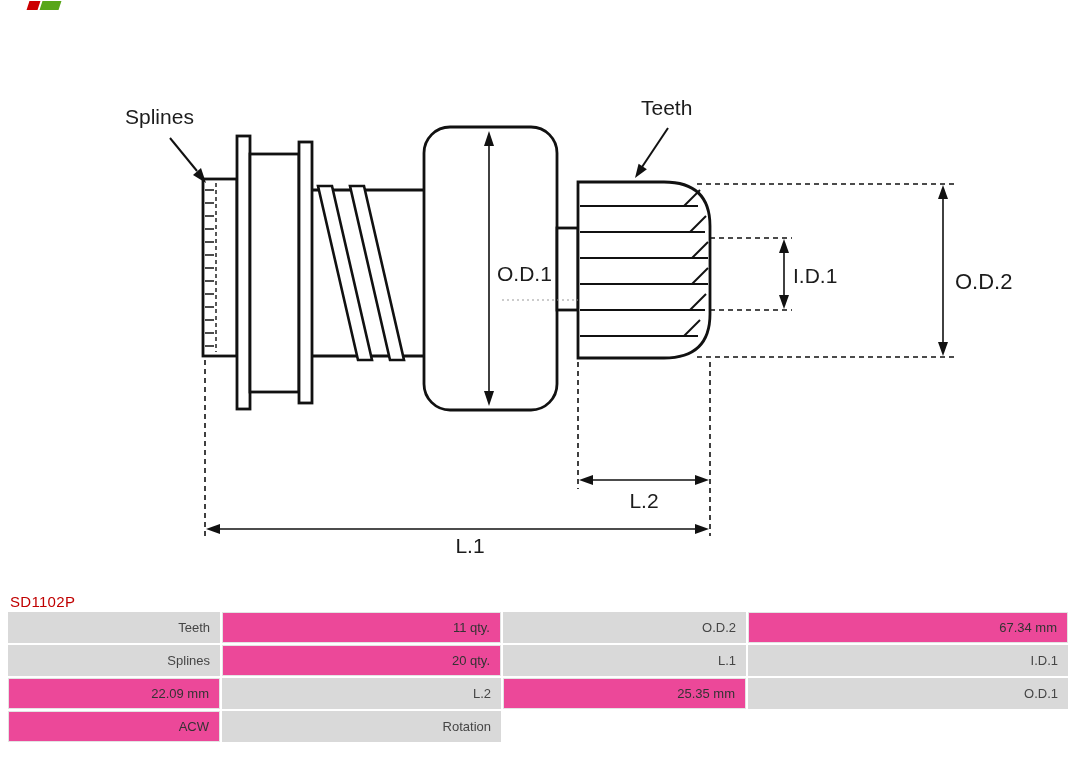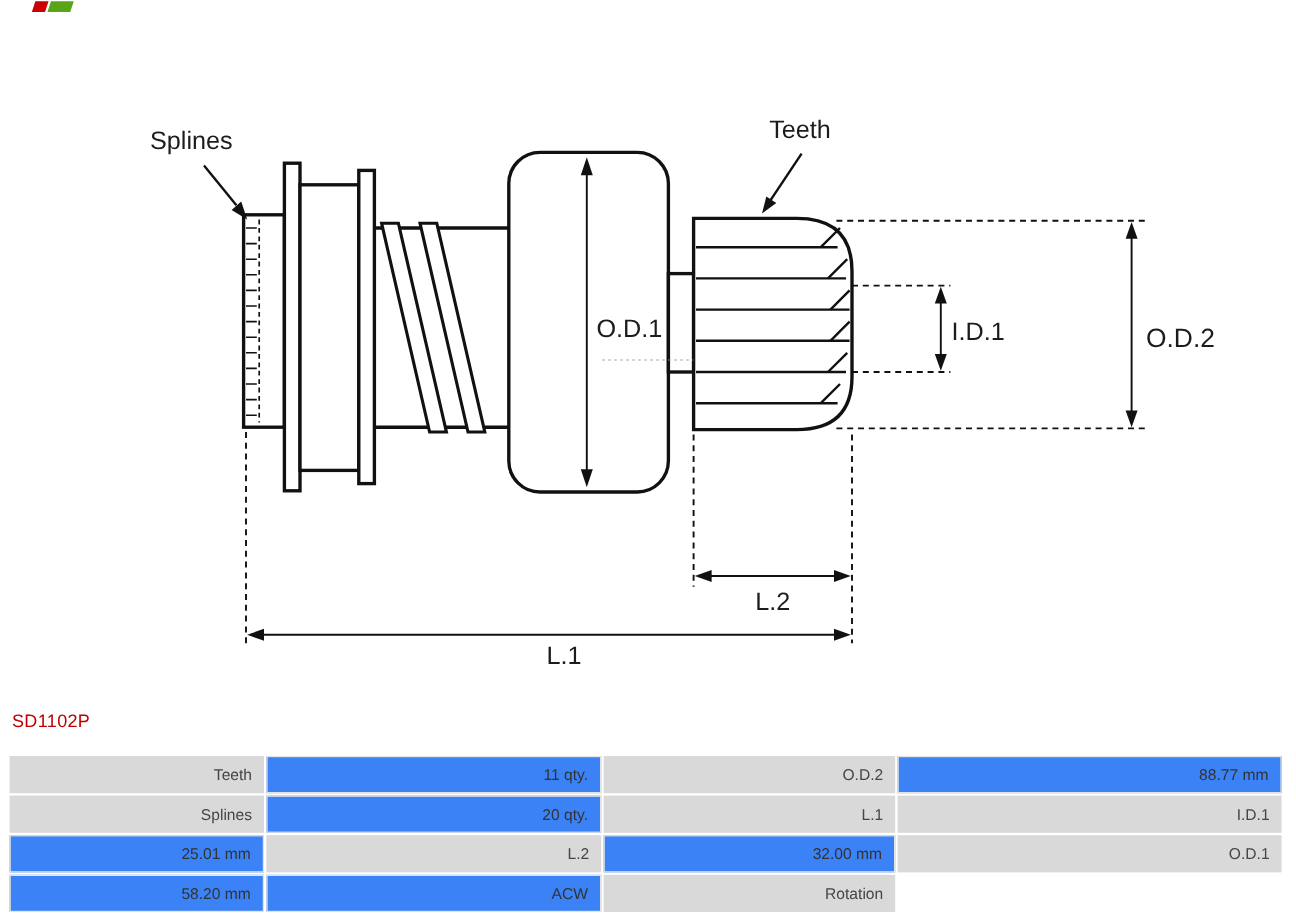--- a/index.html
+++ b/index.html
@@ -10,35 +10,35 @@
   }
   .logo { position:absolute; top:1px; left:28px; display:flex; gap:2px; height:9px; }
   .logo .block { transform:skewX(-18deg); }
   .logo .red   { width:11px; height:9px; background:#cc0001; }
   .logo .green { width:19px; height:9px; background:#58a618; }
 
   .diagram-svg { display:block; }
   svg text { font-family:"Liberation Sans", sans-serif; fill:#1c1c1c; }
 
   .part-code {
-    color:#c00000; font-size:15px; margin:8px 0 20px 10px; letter-spacing:0.3px;
+    color:#c00000; font-size:15px; margin:8px 0 2px 10px; letter-spacing:0.3px;
   }
 
   .spec-table {
     display:grid;
     grid-template-columns:212px 279px 243px 320px;
     gap:2px; margin-left:8px; width:1054px; font-size:13px;
   }
   .cell {
     height:31px; box-sizing:border-box;
     display:flex; align-items:center; justify-content:flex-end;
     padding-right:10px;
   }
   .cell.label { background:#d9d9d9; color:#454545; }
-  .cell.value { background:#3b82f6; border:1px solid #e3e3e3; color:#333333;padding-left:40px; }
+  .cell.value { background:#ec4899; border:1px solid #e3e3e3; color:#333333;padding-left:40px; }
 </style>
 </head>
 <body>
 
 <div class="logo">
   <span class="block red"></span>
   <span class="block green"></span>
 </div>
 
 <svg class="diagram-svg" width="1080" height="585" viewBox="0 0 1080 585">
@@ -142,28 +142,27 @@
   </g>
 </svg>
 
 <div class="part-code">SD1102P</div>
 
 <div class="spec-table">
 
   <div class="cell label">Teeth</div>
   <div class="cell value">11 qty.</div>
   <div class="cell label">O.D.2</div>
-  <div class="cell value">88.77 mm</div>
+  <div class="cell value">67.34 mm</div>
 
   <div class="cell label">Splines</div>
   <div class="cell value">20 qty.</div>
   <div class="cell label">L.1</div>
 
   <div class="cell label">I.D.1</div>
-  <div class="cell value">25.01 mm</div>
+  <div class="cell value">22.09 mm</div>
   <div class="cell label">L.2</div>
-  <div class="cell value">32.00 mm</div>
+  <div class="cell value">25.35 mm</div>
 
   <div class="cell label">O.D.1</div>
-  <div class="cell value">58.20 mm</div>
   <div class="cell value">ACW</div>
   <div class="cell label">Rotation</div>
 </div>
 
 </body></html>

